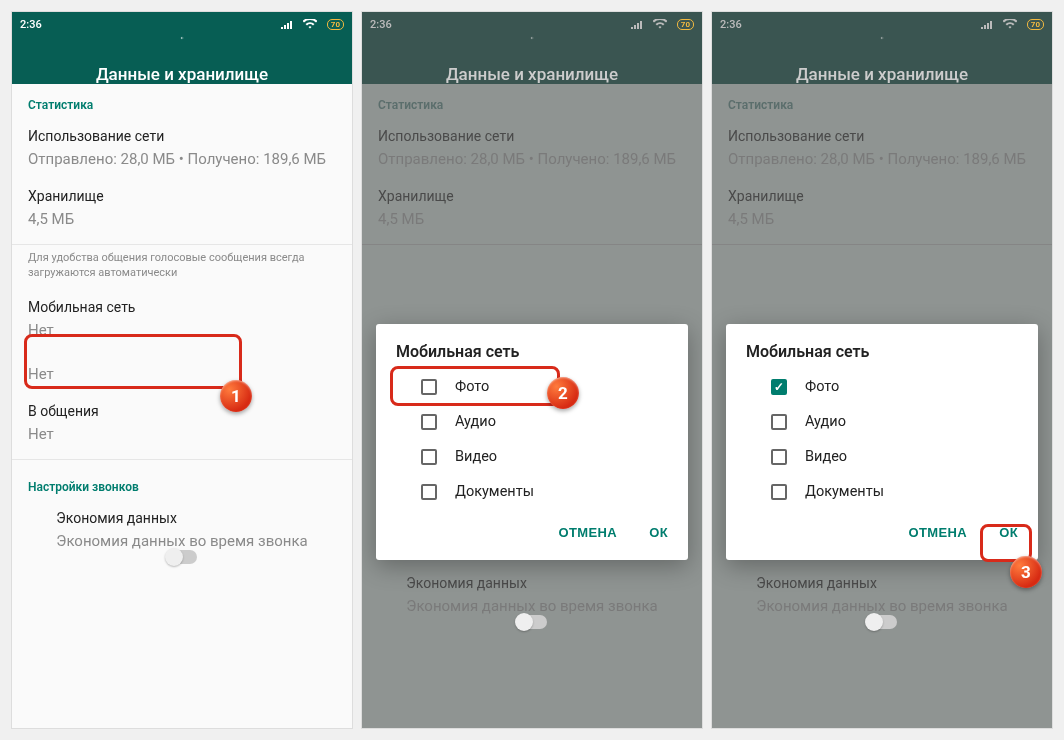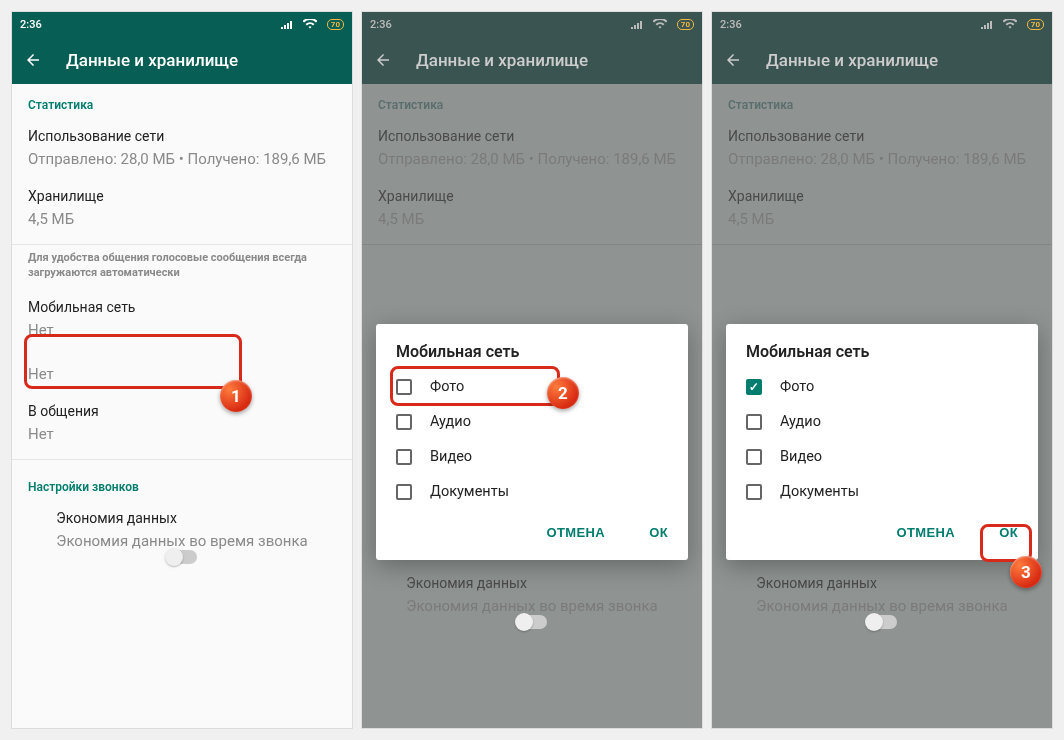--- a/index.html
+++ b/index.html
@@ -42,20 +42,21 @@
     font-weight: 700;
   }
   .toolbar {
     height: 48px;
     background: #075e54;
     color: #fff;
     display: flex;
     align-items: center;
     padding: 0 12px;
     gap: 24px;
+    flex-direction: column;
   }
   .toolbar.dimmed { background: #3a5551; color: #ccc; }
   .toolbar .title { font-size: 17px; font-weight: 500; }
   .back-arrow { width: 18px; height: 18px; }
   .content { padding: 0; }
   .section-header {
     color: #007d6e;
     font-size: 12px;
     font-weight: 600;
     padding: 14px 16px 6px;
@@ -64,21 +65,20 @@
   .item { padding: 10px 16px; }
   .item-title { font-size: 14px; color: #222; }
   .item-sub { font-size: 15px; color: #8a8a8a; margin-top: 6px; }
   .dimmed .item-title { color: #4a4a4a; }
   .dimmed .item-sub { color: #7a7a7a; }
   .section-sub {
     font-size: 11px;
     color: #8a8a8a;
     padding: 0 16px 8px;
     line-height: 1.35;
-    font-weight: bold;
   }
   .divider { height: 1px; background: #e6e6e6; margin: 6px 0; }
   .dimmed .divider { background: #858585; }
 
   .phone.dimmed .content-wrap {
     background: #8f9492;
   }
   .content-wrap { background: #fafafa; height: calc(100% - 72px); position: relative; }
 
   .toggle { width: 30px; height: 14px; background: #ccc; border-radius: 10px; position: relative; }
@@ -89,29 +89,29 @@
     position: absolute;
     top: 240px;
     left: 14px;
     right: 14px;
     background: #fff;
     border-radius: 3px;
     box-shadow: 0 6px 24px rgba(0,0,0,.3);
     padding: 18px 0 8px;
   }
   .dialog-title { font-size: 16px; font-weight: 600; color: #222; padding: 0 20px 8px; }
-  .dialog-item { display: flex; align-items: center; gap: 18px; padding: 9px 20px; }
+  .dialog-item { display: flex; align-items: center; gap: 18px; padding: 9px 20px; margin-left: 25px; }
   .checkbox {
     width: 16px; height: 16px; border: 2px solid #666; border-radius: 2px;
     display: flex; align-items: center; justify-content: center;
   }
   .checkbox.checked { background: #007d6e; border-color: #007d6e; }
   .checkbox.checked::after { content: "✓"; color:#fff; font-size: 12px; font-weight: 700; line-height: 1; }
   .dialog-label { font-size: 14.5px; color: #222; }
-  .dialog-actions { display: flex; justify-content: flex-end; gap: 24px; padding: 8px 10px 4px; }
+  .dialog-actions { display: flex; justify-content: flex-end; gap: 12px; padding: 8px 10px 4px; }
   .dialog-btn { background: none; border: none; color: #007d6e; font-weight: 700; font-size: 13px; padding: 8px 10px; cursor: pointer; letter-spacing: .4px; }
 
   .callout {
     position: absolute;
     border: 3px solid #d82a1a;
     border-radius: 8px;
     pointer-events: none;
   }
   .badge {
     position: absolute;

